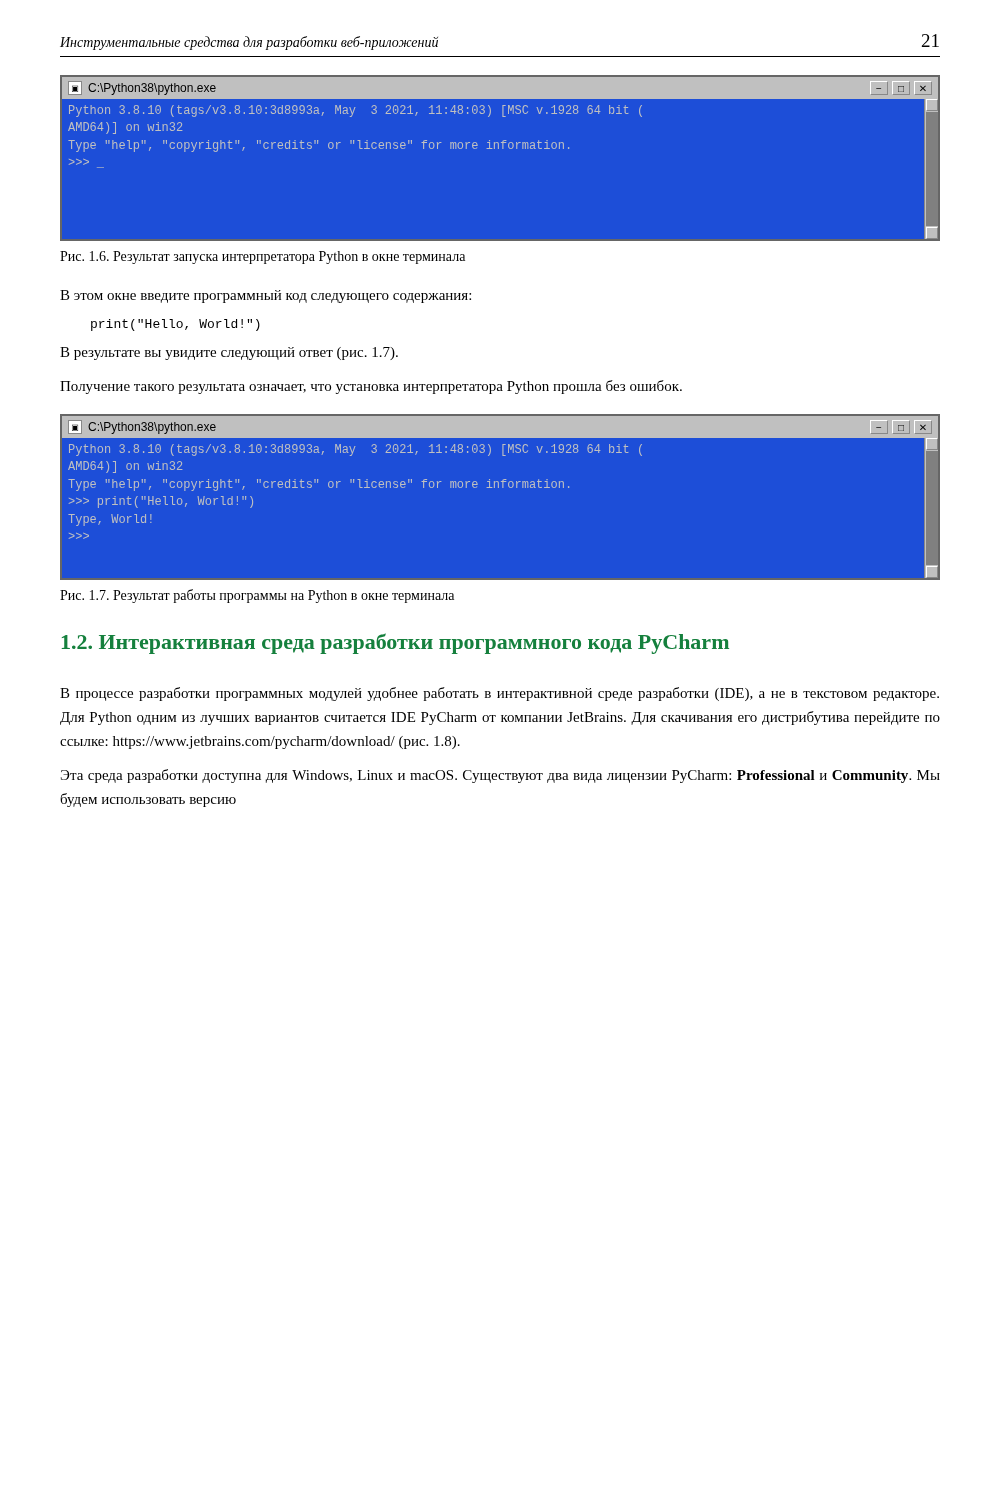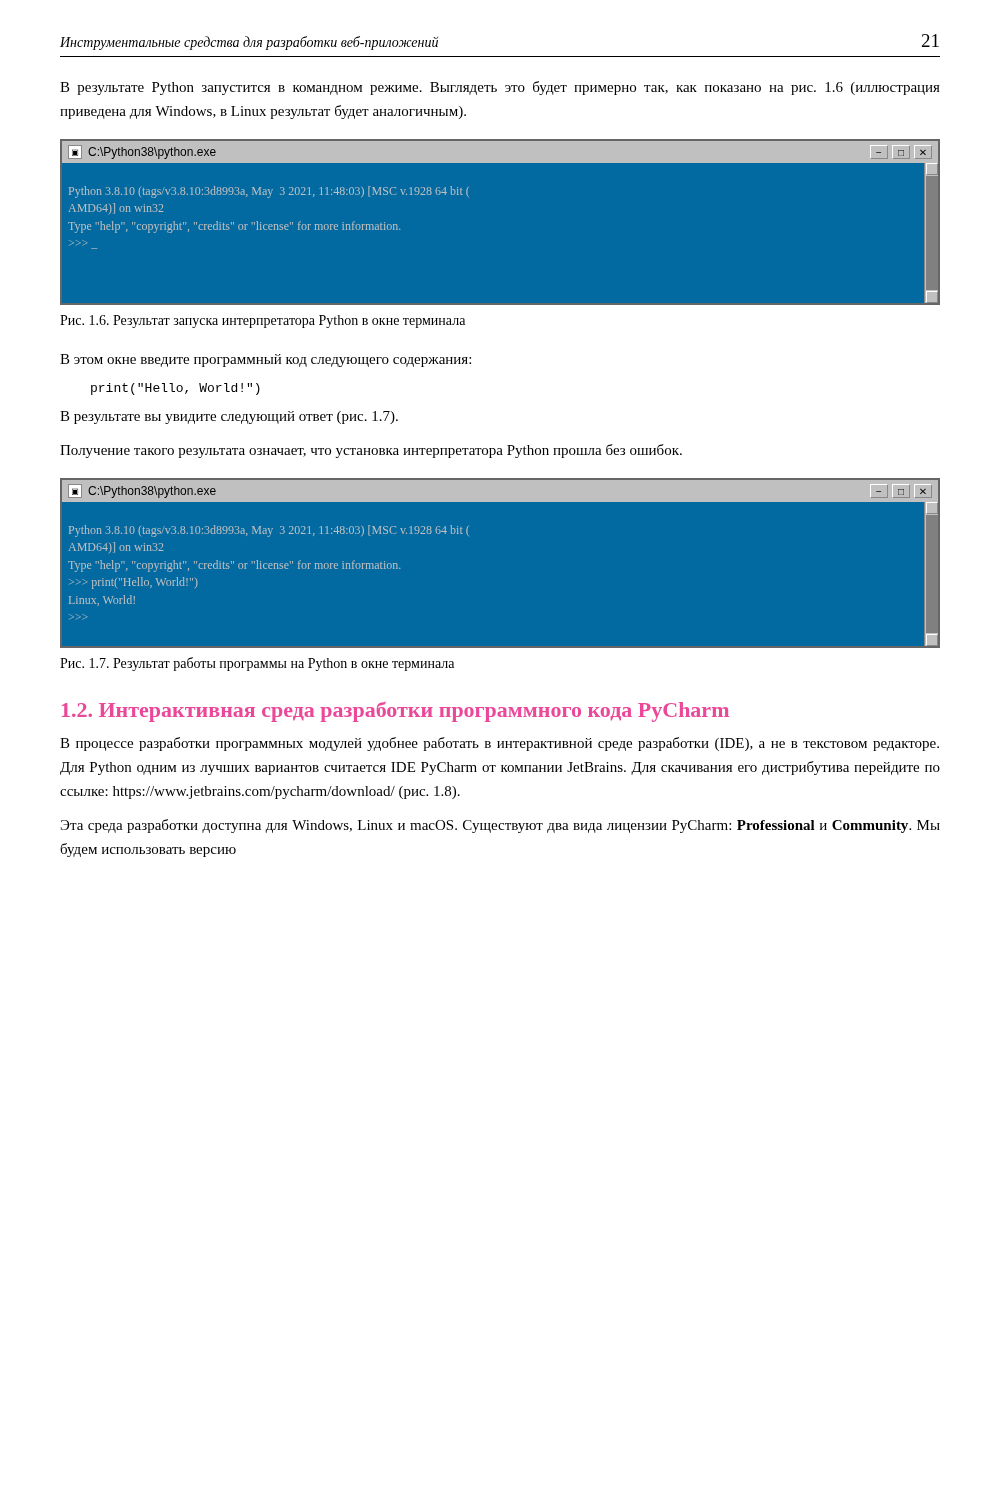--- a/index.html
+++ b/index.html
@@ -90,26 +90,26 @@
       border-top-color: #fff;
       border-left-color: #fff;
       display: flex;
       align-items: center;
       justify-content: center;
       font-size: 10px;
       font-family: Arial, sans-serif;
       cursor: pointer;
     }
     .terminal-body {
-      background: #0369a1;
+      background: #1d4ed8;
       color: #c0c0c0;
-      font-family: Liberation Serif, serif;
+      font-family: Liberation Mono, monospace;
       font-size: 12px;
       line-height: 1.45;
-      padding: 20px 6px;
+      padding: 4px 6px;
       min-height: 140px;
       position: relative;
     }
     .terminal-scrollbar {
       position: absolute;
       right: 0;
       top: 0;
       bottom: 0;
       width: 14px;
       background: #c0c0c0;
@@ -141,42 +141,41 @@
     }
     .fig-caption {
       text-align: left;
       font-size: 14px;
       margin: 8px 0 18px 0;
       color: #000;
     }
     .section-heading {
       font-size: 22px;
       font-weight: bold;
-      margin: 24px 0 6px 0;
+      margin: 24px 0 24px 0;
       line-height: 1.3;
-      color: #ec4899;
+      color: #15803d;
     }
     .bold-link {
       font-weight: normal;
     }
     .text-bold {
       font-weight: bold;
     }
   </style>
 </head>
 <body>
 
 <div class="page">
 
   <div class="header-bar">
     <span class="header-title">Инструментальные средства для разработки веб-приложений</span>
     <span class="header-page">21</span>
   </div>
 
-  <p class="body-text">В результате Python запустится в командном режиме. Выглядеть это будет примерно так, как показано на рис. 1.6 (иллюстрация приведена для Windows, в Linux результат будет аналогичным).</p>
 
   <div class="terminal-container">
     <div class="terminal-titlebar">
       <div class="terminal-titlebar-left">
         <div class="terminal-titlebar-icon">▣</div>
         <span>C:\Python38\python.exe</span>
       </div>
       <div class="terminal-titlebar-buttons">
         <div class="term-btn">−</div>
         <div class="term-btn">□</div>
@@ -219,21 +218,21 @@
         <div class="term-btn">□</div>
         <div class="term-btn">✕</div>
       </div>
     </div>
     <div class="terminal-body">
       <div class="terminal-body-inner">
         <div>Python 3.8.10 (tags/v3.8.10:3d8993a, May&nbsp; 3 2021, 11:48:03) [MSC v.1928 64 bit (</div>
         <div>AMD64)] on win32</div>
         <div>Type "help", "copyright", "credits" or "license" for more information.</div>
         <div>&gt;&gt;&gt; print("Hello, World!")</div>
-        <div>Linux, World!</div>
+        <div>Type, World!</div>
         <div>&gt;&gt;&gt;</div>
       </div>
       <div class="terminal-scrollbar">
         <div class="scroll-arrow">▲</div>
         <div class="scroll-track"></div>
         <div class="scroll-arrow">▼</div>
       </div>
     </div>
   </div>
 

